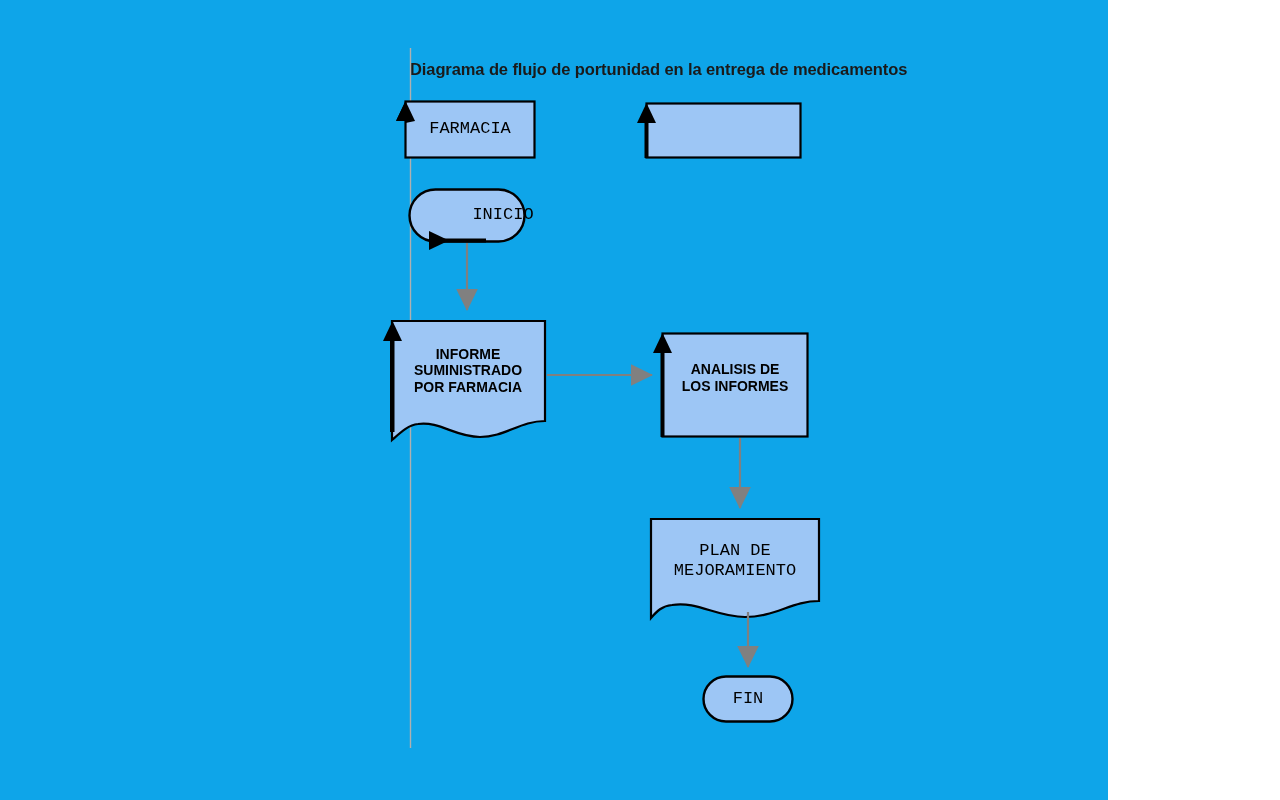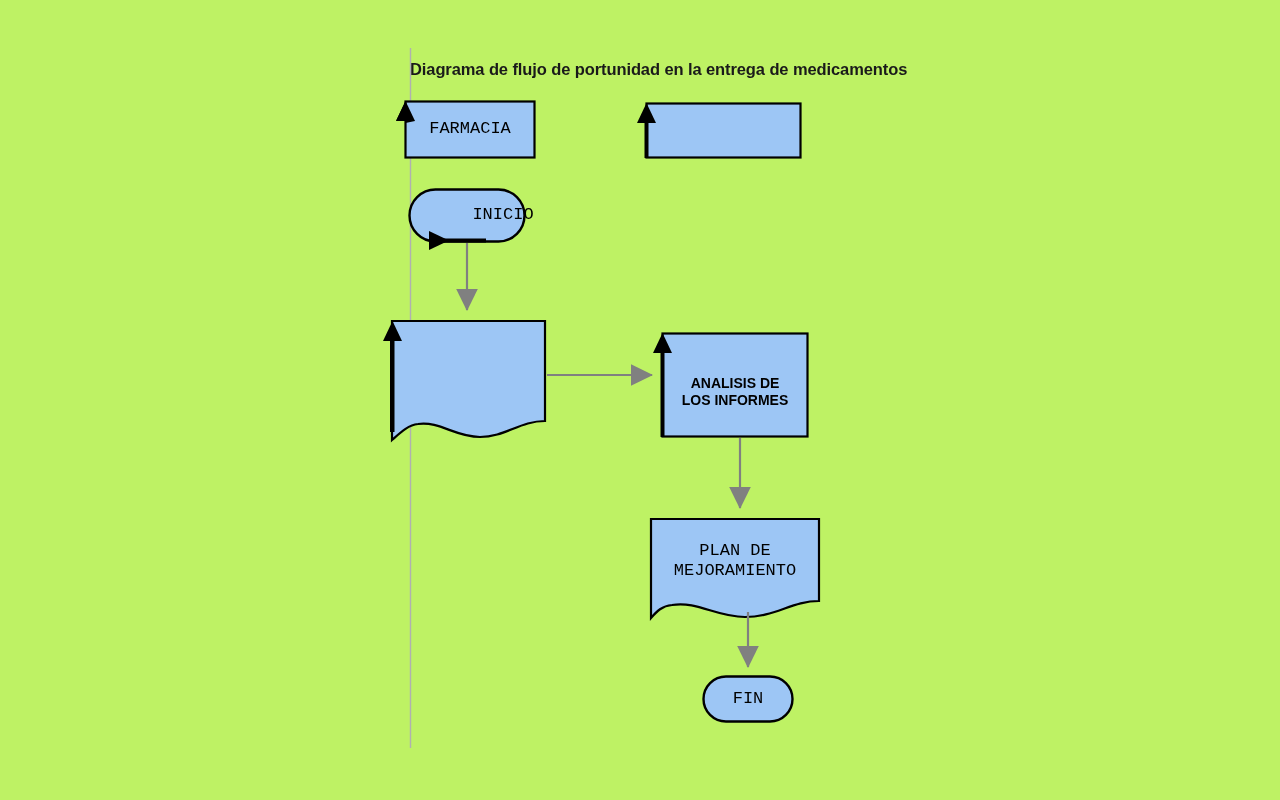--- a/index.html
+++ b/index.html
@@ -8,23 +8,23 @@
     background: #ffffff;
   }
   body {
     width: 1280px;
     height: 800px;
     overflow: hidden;
     font-family: "Liberation Sans", sans-serif;
   }
   #canvas {
     position: relative;
-    width: 1280px;
+    width: 1108px;
     height: 800px;
-    background: #bef264;
+    background: #0ea5e9;
   }
   #diagram-svg {
     position: absolute;
     left: 0;
     top: 0;
     width: 1280px;
     height: 800px;
   }
   .node-label {
     position: absolute;
@@ -143,22 +143,25 @@
     <g>
       <line x1="748" y1="612" x2="748" y2="667" stroke="#808080" stroke-width="2.2" marker-end="url(#grayArrow)"></line>
     </g>
   </svg>
 
   <div class="node-label serif-label" style="left:405px; top:101px; width:130px; height:57px;">FARMACIA</div>
 
 
   <div class="node-label serif-label" style="left:409px; top:189px; width:116px; height:53px;padding-left:36px;">INICIO</div>
 
+  <div class="node-label sans-label" style="left:391px; top:320px; width:154px; height:101px;">INFORME
+SUMINISTRADO
+POR FARMACIA</div>
 
-  <div class="node-label sans-label" style="left:662px; top:340px; width:146px; height:104px;border-radius:12px;">ANALISIS DE
+  <div class="node-label sans-label" style="left:662px; top:326px; width:146px; height:104px;border-radius:12px;">ANALISIS DE
 LOS INFORMES</div>
 
   <div class="node-label serif-label" style="left:650px; top:518px; width:170px; height:86px;">PLAN DE
 MEJORAMIENTO</div>
 
   <div class="node-label serif-label" style="left:703px; top:676px; width:90px; height:46px;">FIN</div>
 
 </div>
 
 </body></html>

